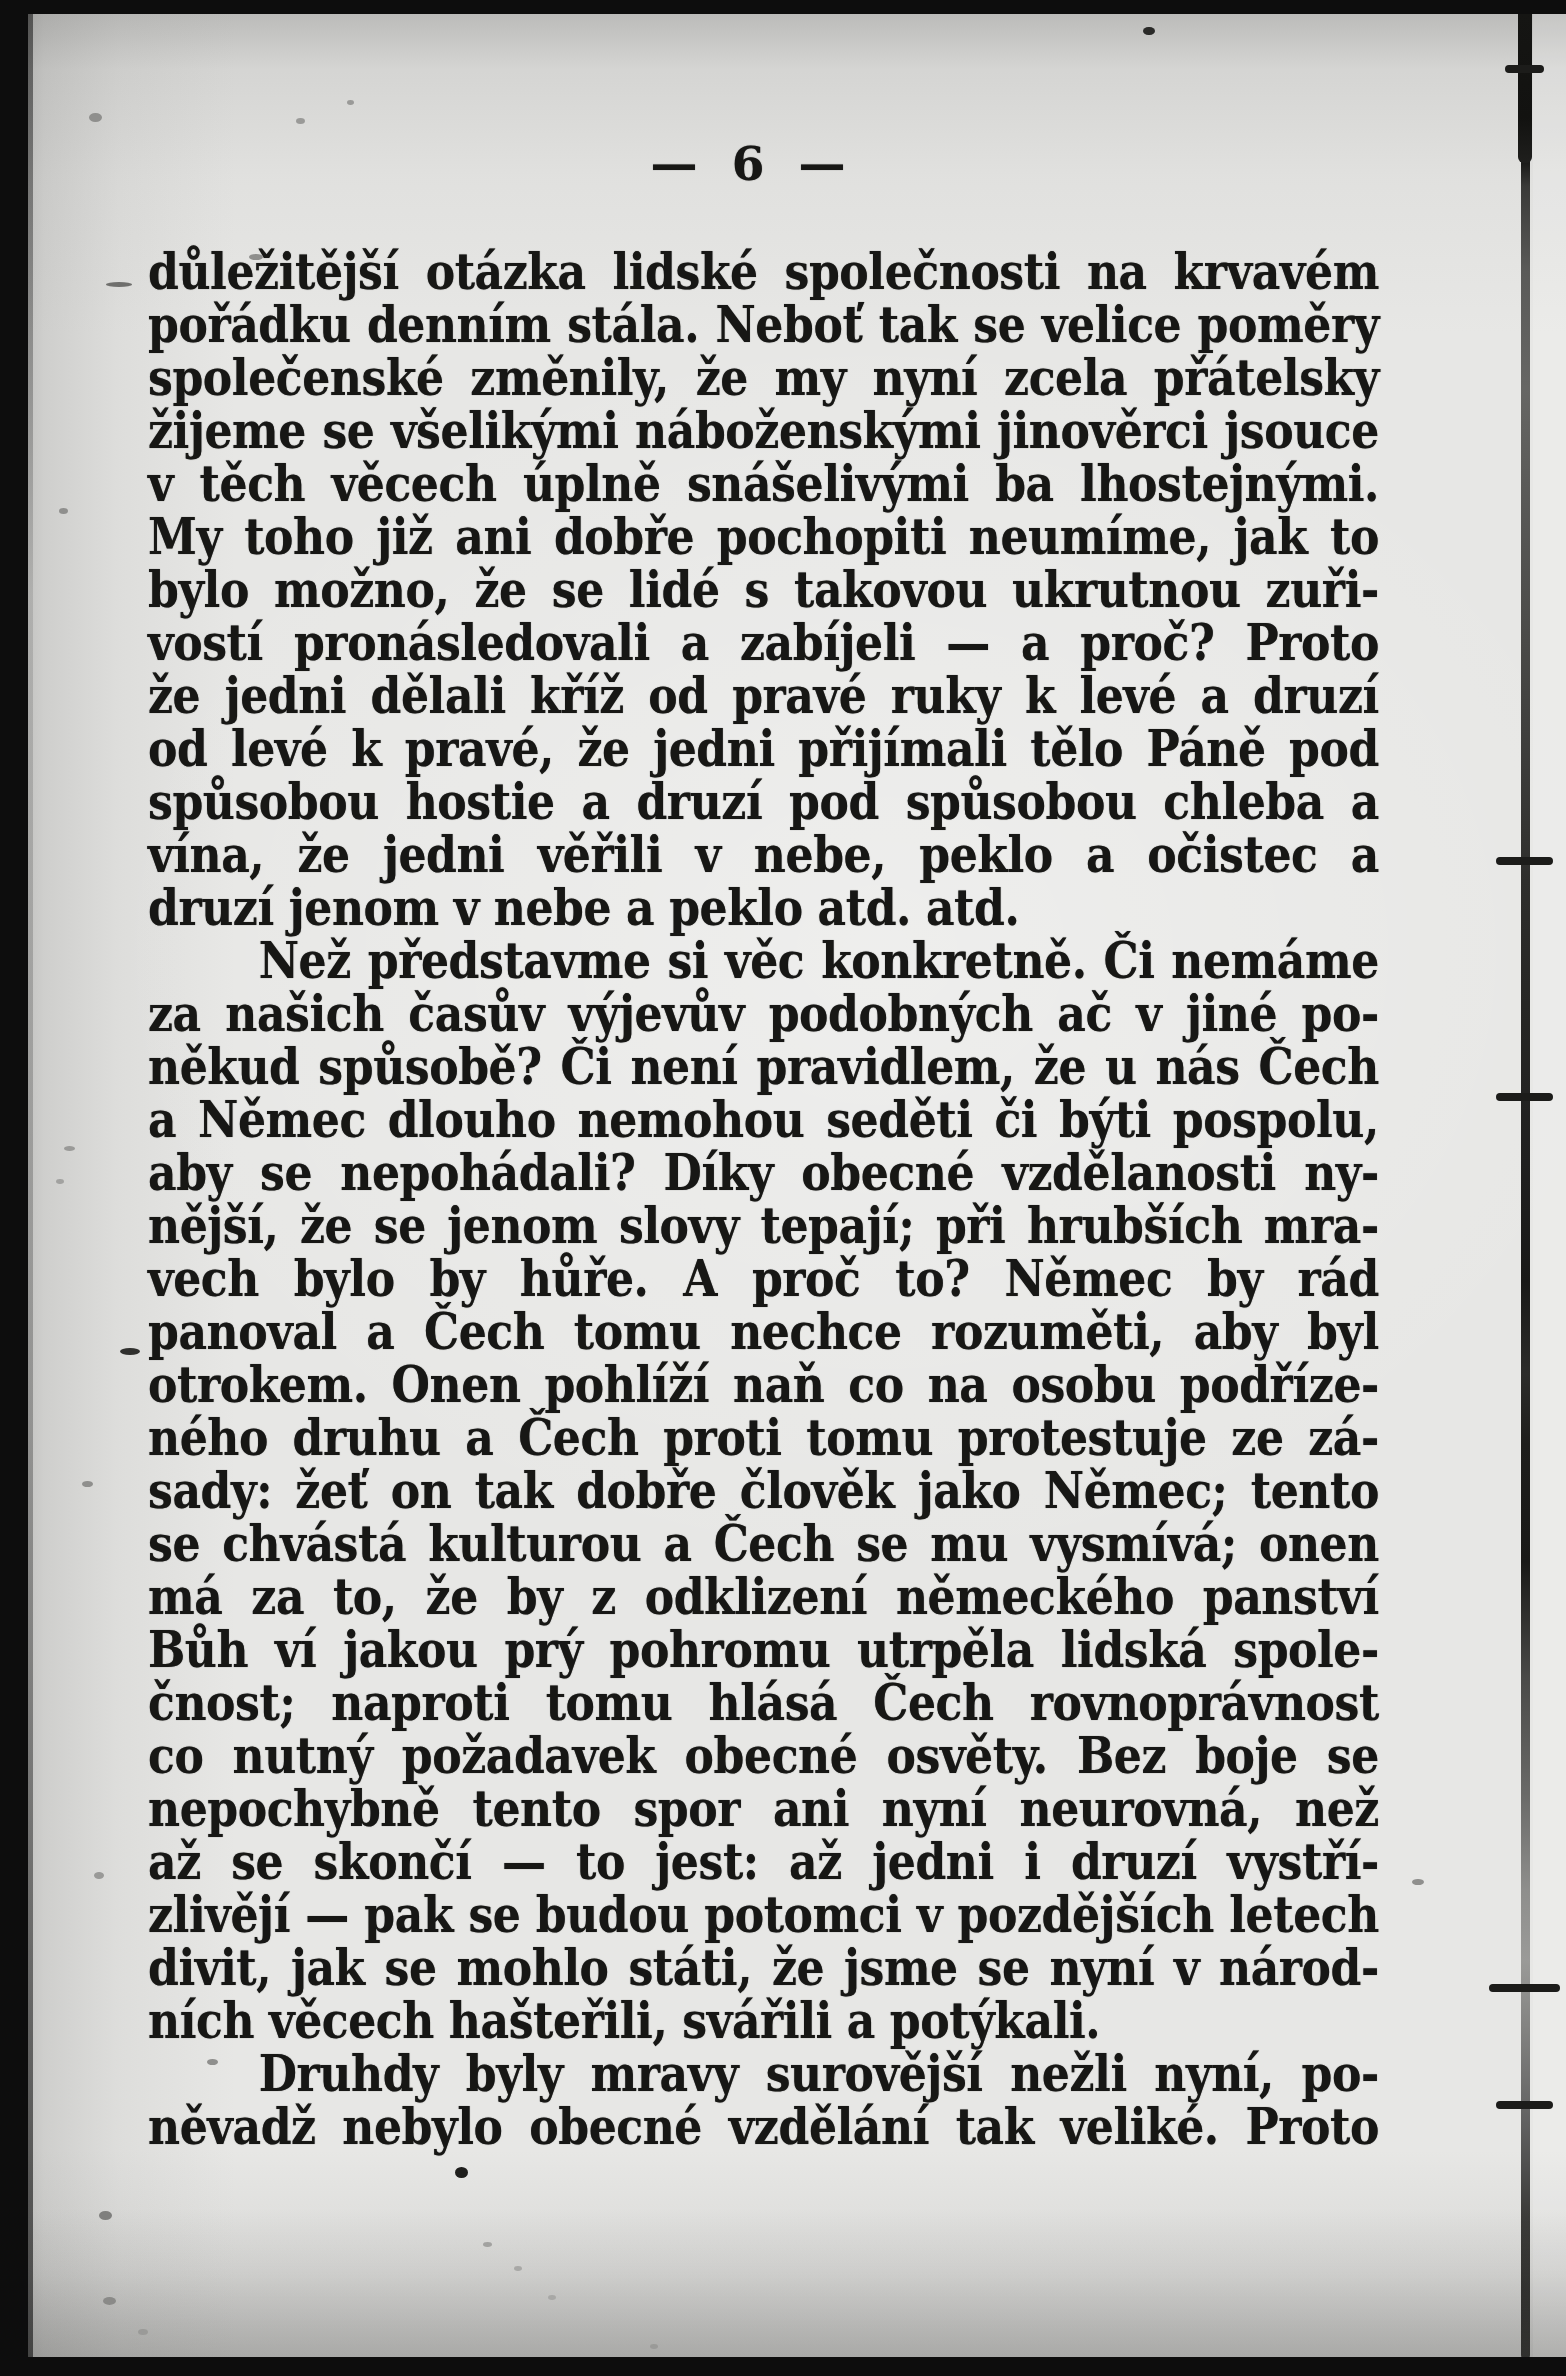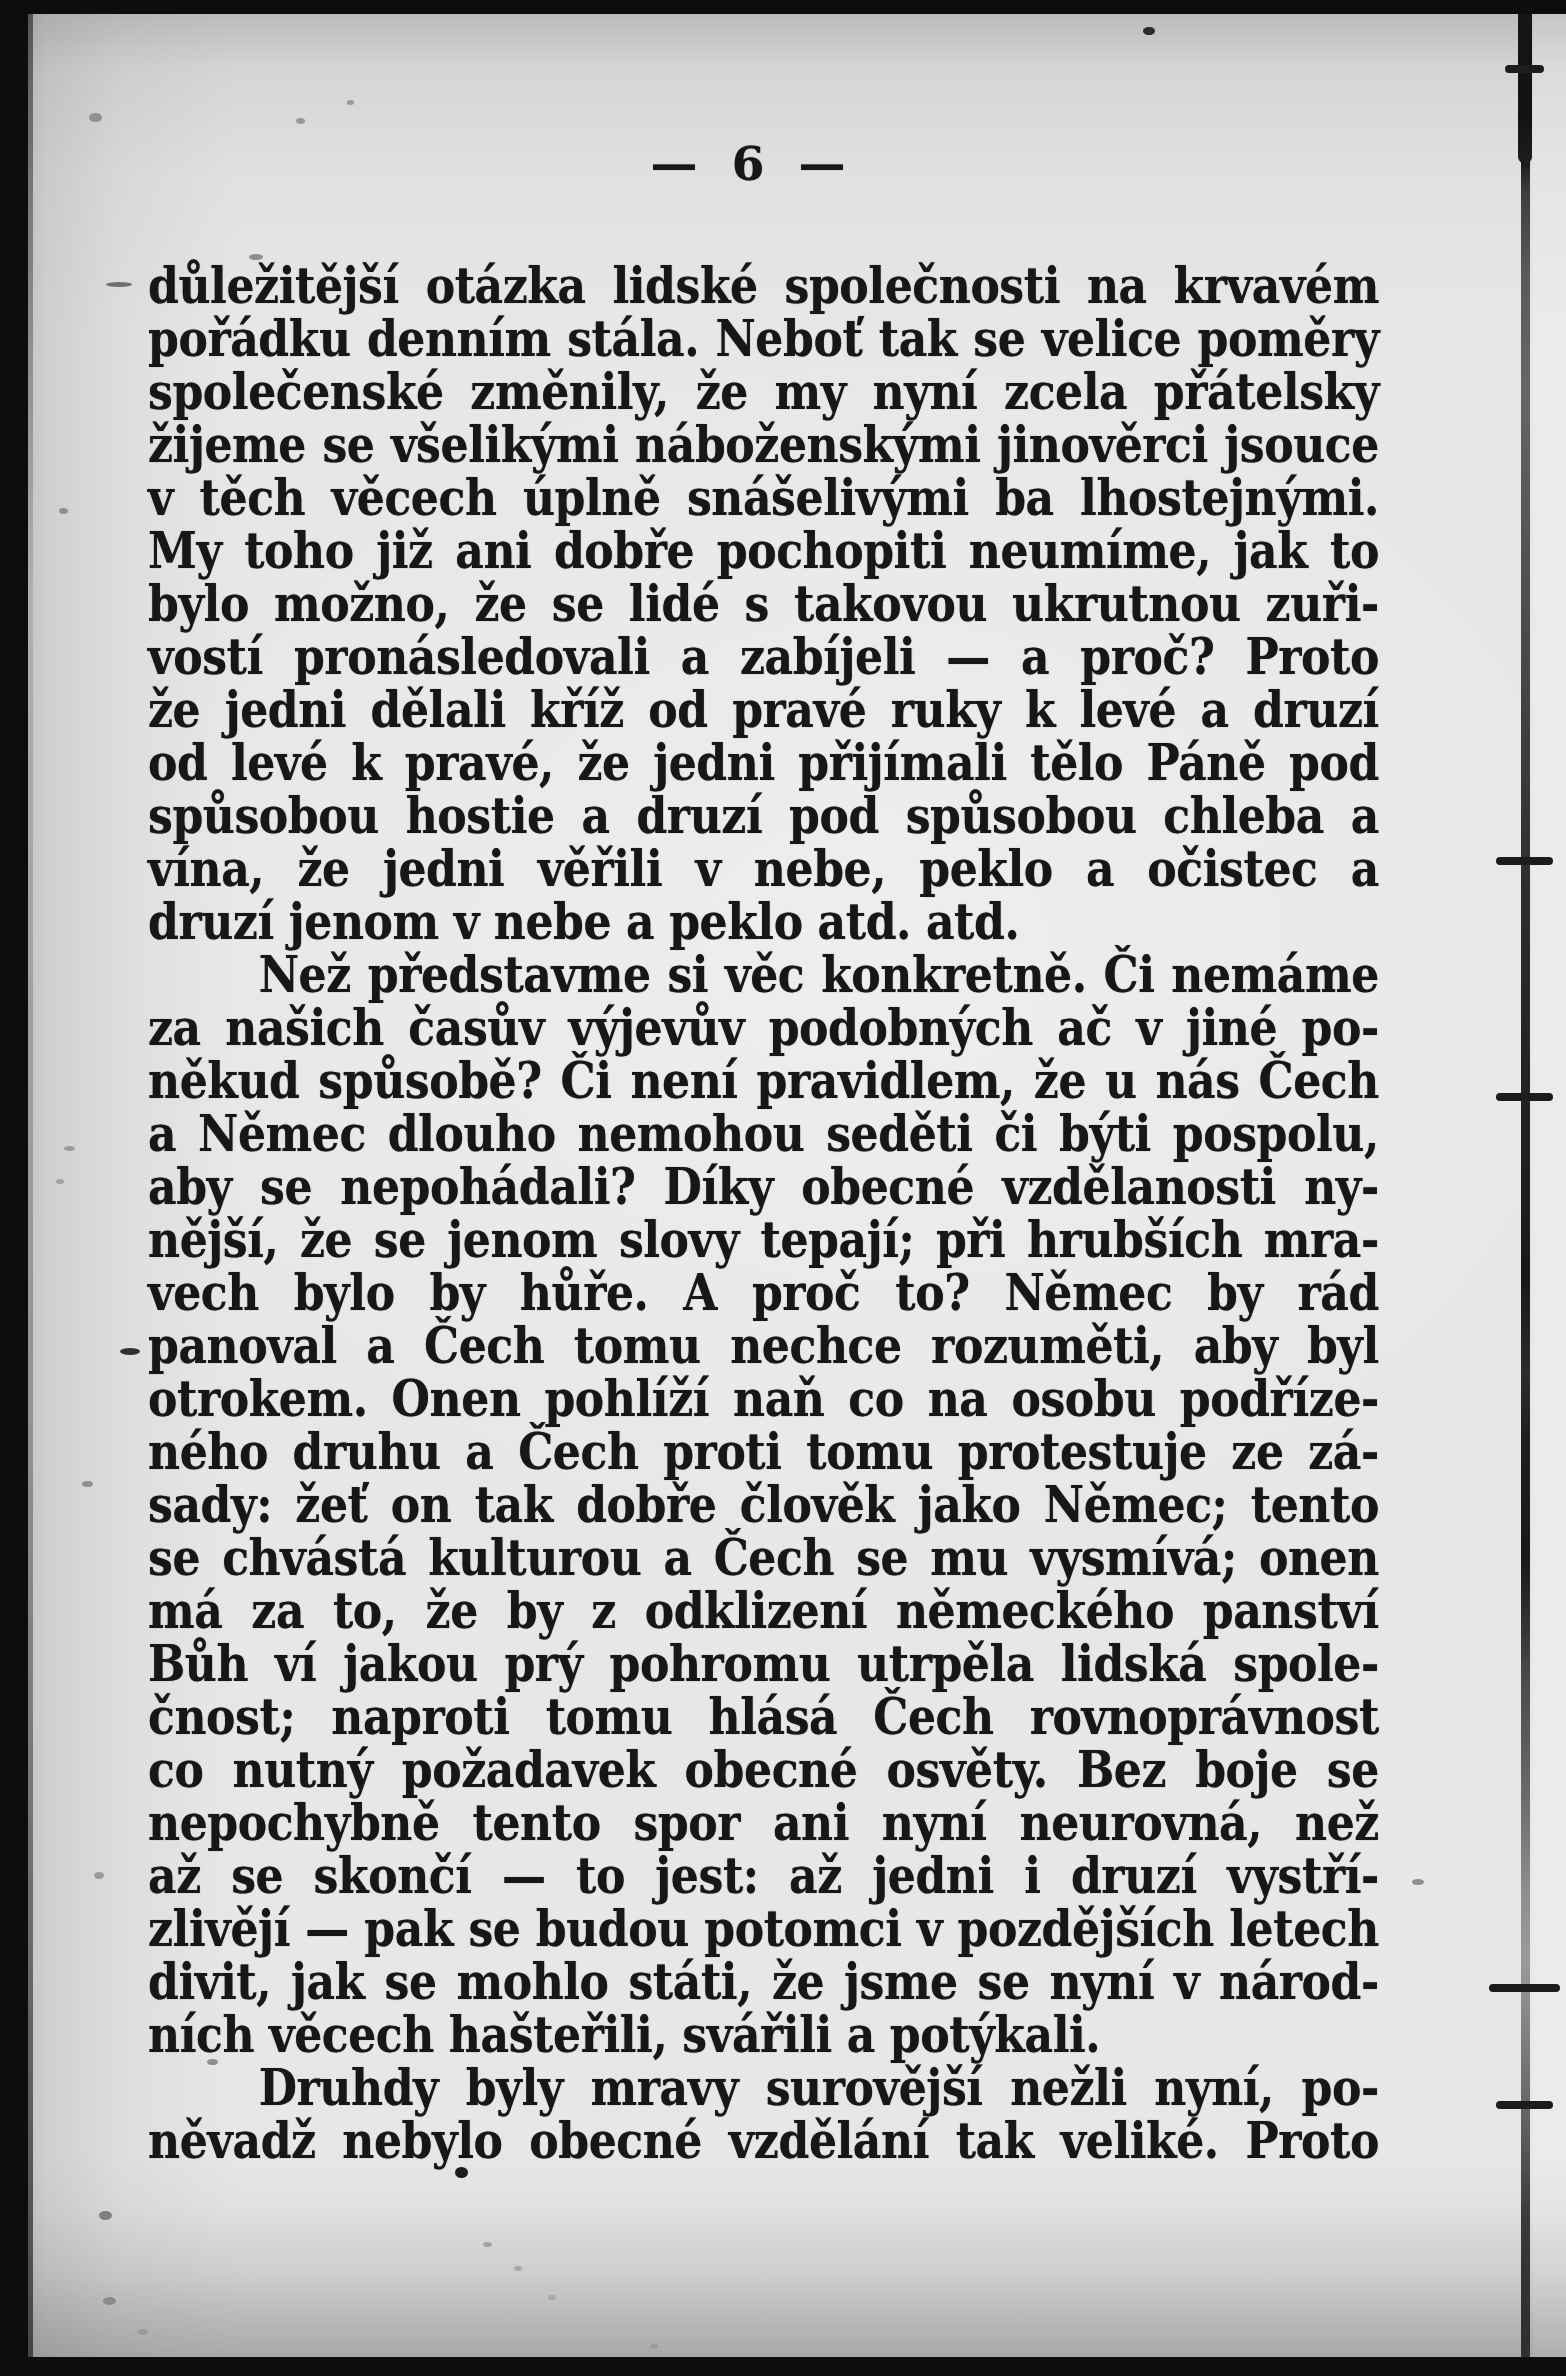--- a/index.html
+++ b/index.html
@@ -18,21 +18,21 @@
   }
   
   .printed{color:var(--ink,#171715); text-shadow:0 0 1px rgba(23,23,21,.65);}
 
   .page-number{
     position:absolute; top:136px; left:586px; width:325px;
     font-size:47px; font-weight:700; text-align:center;
     word-spacing:15.8px; letter-spacing:1px;
   }
 
-  .text-block{position:absolute; left:148px; top:259px; width:1231px;}
+  .text-block{position:absolute; left:148px; top:245px; width:1231px;}
   .line{
     width:1423px;
     transform:scaleX(.865); transform-origin:0 0;
     font-size:51px; line-height:53px; font-weight:700;
     letter-spacing:-0.5px;
     text-align:justify; text-align-last:justify;
     white-space:nowrap;
   }
   .line.end{text-align-last:left; white-space:normal;}
   .line.indent{text-indent:128px;}

